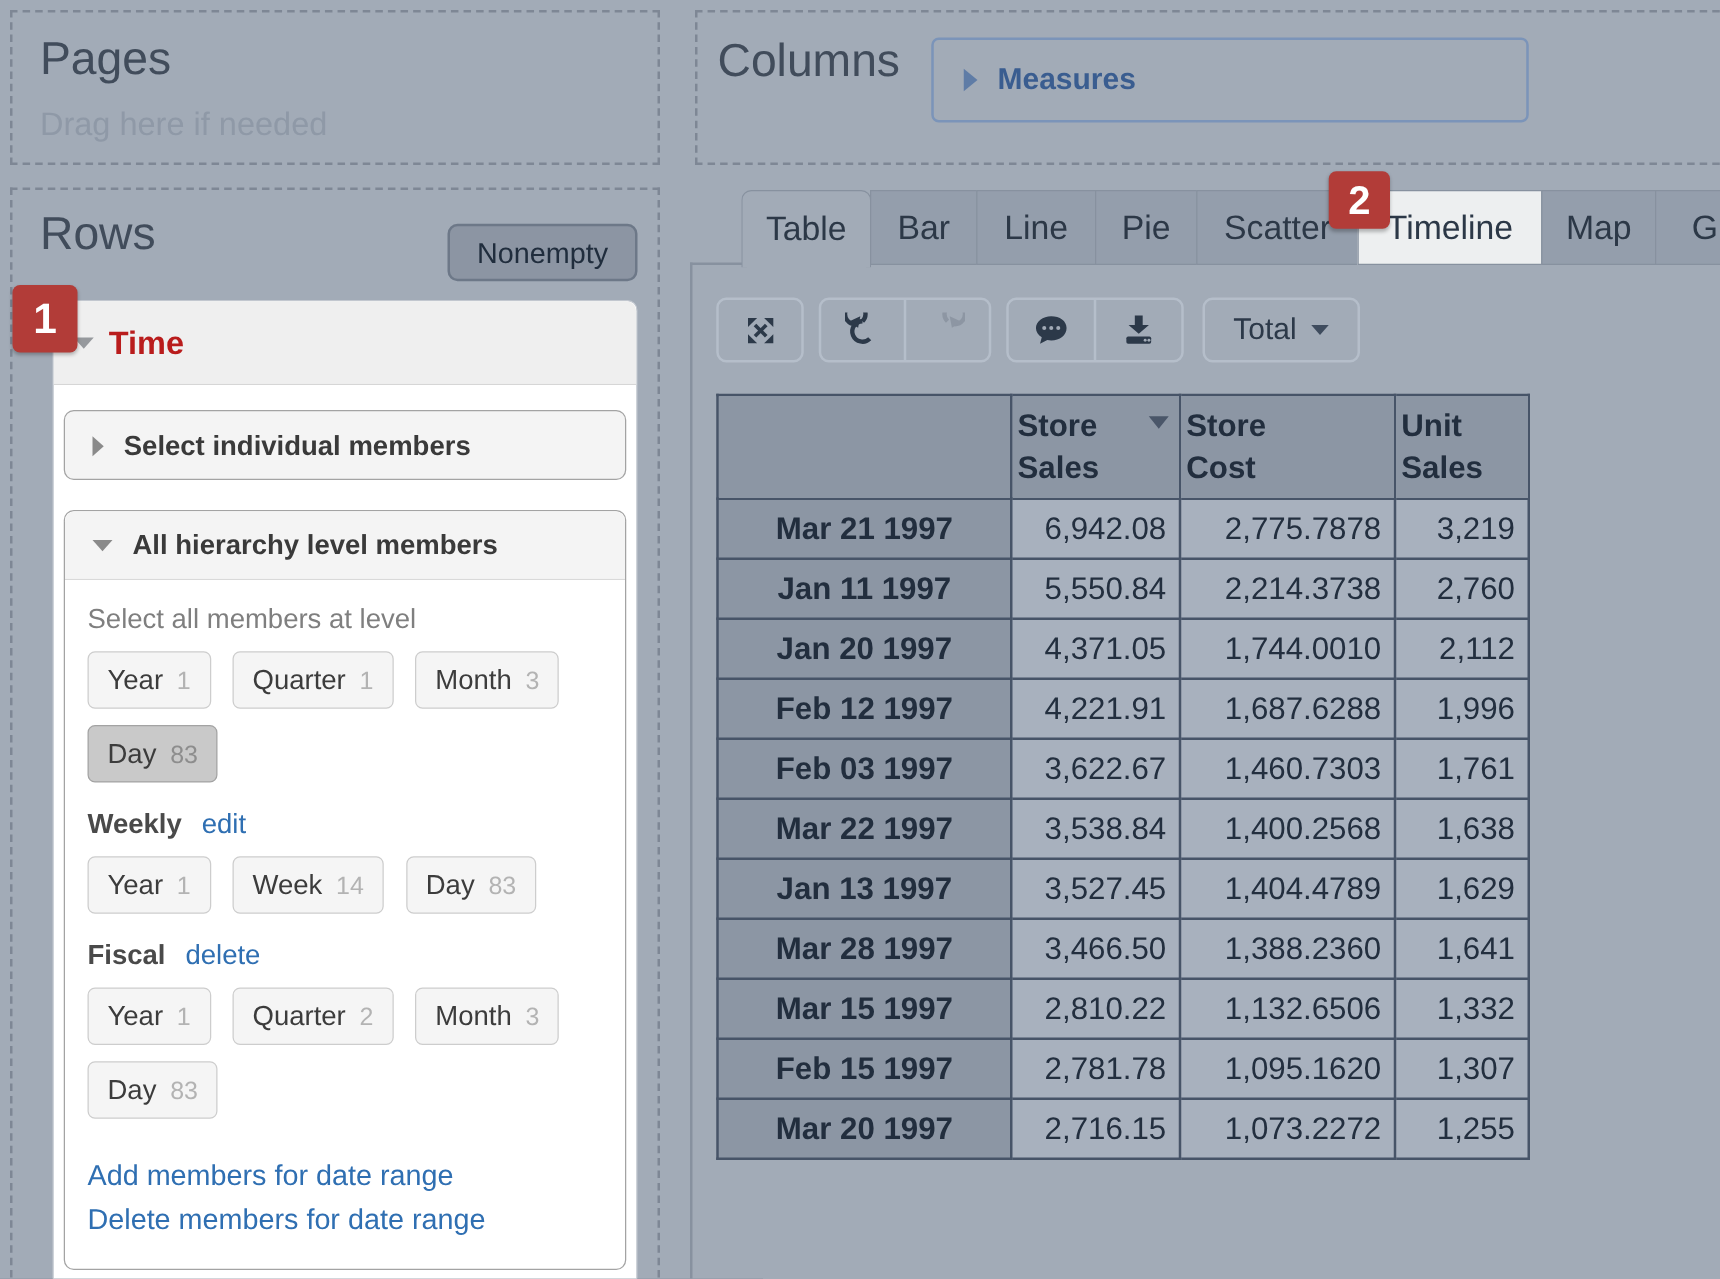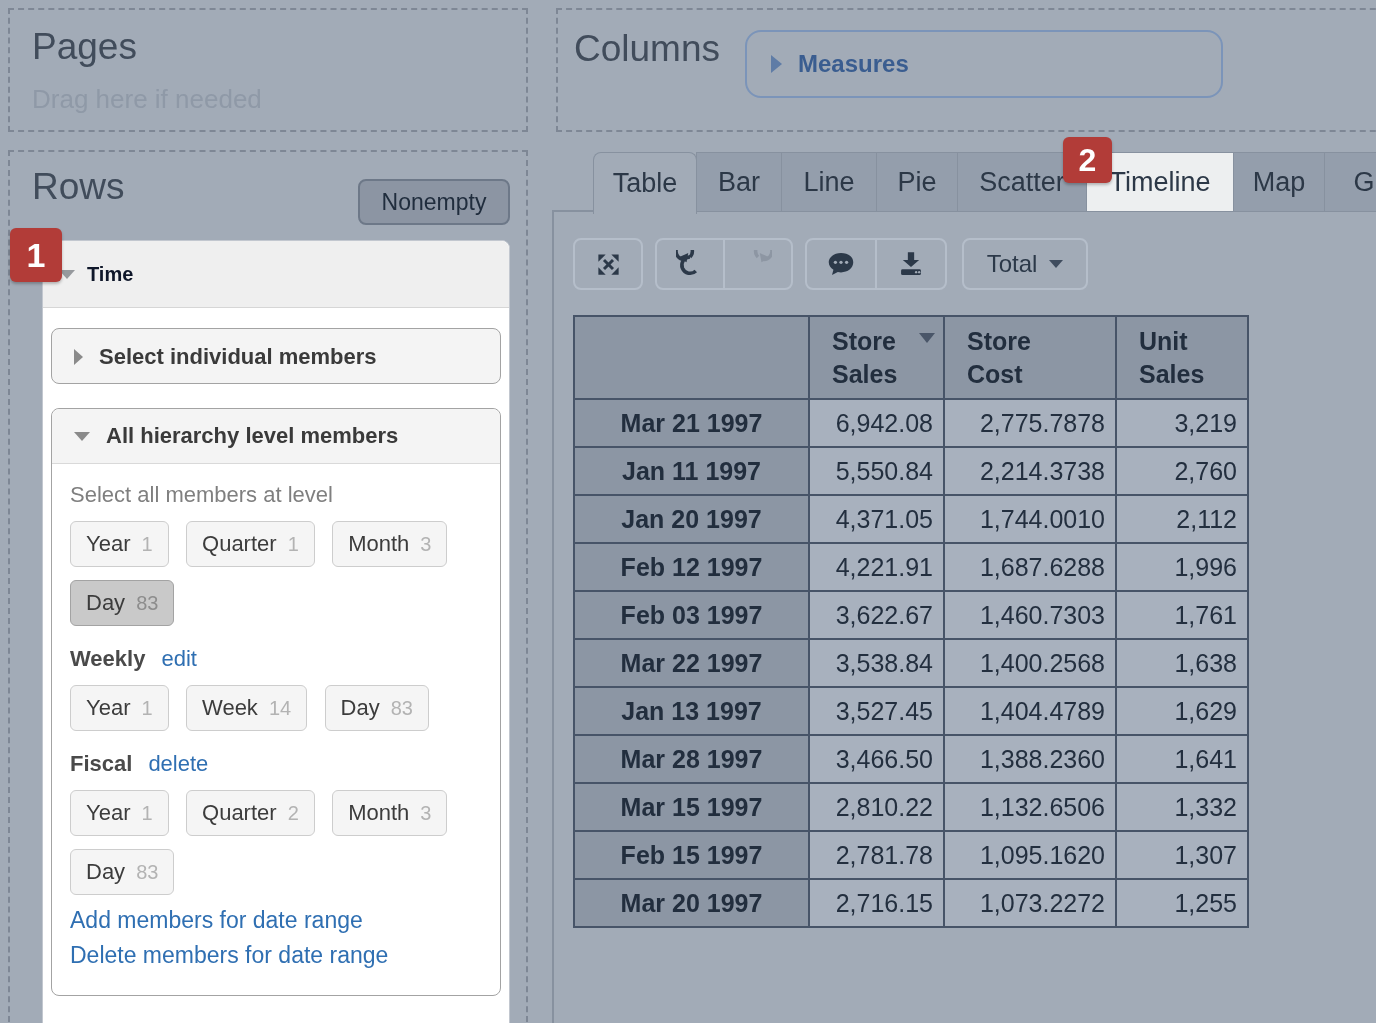--- a/index.html
+++ b/index.html
@@ -16,21 +16,21 @@
   .caret-right{width:0;height:0;border-top:9px solid transparent;border-bottom:9px solid transparent;
         border-left:11px solid #5f7ca6;}
   
   .nonempty{position:absolute;left:348px;top:27px;width:152px;height:46px;background:#8c95a3;
         border:2px solid #6d7888;border-radius:8px;font-size:23px;color:#202d3d;
         display:flex;align-items:center;justify-content:center;cursor:pointer;box-sizing:border-box;}
   .time-panel{position:absolute;left:32px;top:88px;width:468px;height:950px;background:#ffffff;
         border:1px solid #c2c7cf;border-radius:8px 8px 0 0;box-sizing:border-box;}
   .time-header{height:66px;background:#efefef;border-bottom:1px solid #d6d6d6;border-radius:8px 8px 0 0;
         display:flex;align-items:center;padding-left:16px;gap:12px;cursor:pointer;}
-  .time-title{font-size:20px;font-weight:bold;color:#0f172a;}
+  .time-title{font-size:26px;font-weight:bold;color:#b91c1c;}
   .tri-down{width:0;height:0;border-left:8px solid transparent;border-right:8px solid transparent;
         border-top:9px solid #96999d;}
   .tri-right-g{width:0;height:0;border-top:8px solid transparent;border-bottom:8px solid transparent;
         border-left:9px solid #8a8a8a;}
   .time-body{padding:20px 8px 0 8px;}
   .sec-box{border:1px solid #a3a3a3;border-radius:8px;background:#f4f4f4;box-sizing:border-box;}
   .sec-head{display:flex;align-items:center;gap:16px;padding:0 0 0 22px;height:54px;cursor:pointer;}
   .sec-title{font-size:22px;font-weight:bold;color:#3a3a3a;}
   .sec-collapsed{height:56px;margin-bottom:24px;}
   .sec-collapsed .sec-head{height:56px;}
@@ -40,21 +40,21 @@
   .select-all-label{font-size:22px;color:#7f7f7f;}
   .lvl-row{margin-top:13px;}
   .lvl{display:inline-flex;align-items:baseline;gap:11px;background:#f5f5f5;border:1px solid #cdcdcd;
         border-radius:6px;padding:9px 15px;margin-right:13px;cursor:pointer;}
   .lvl-label{font-size:22px;color:#3c3c3c;}
   .lvl-count{font-size:20px;color:#b3b3b3;}
   .lvl.selected{background:#c9c9c9;border-color:#a3a3a3;}
   .grp-row{margin-top:20px;display:flex;align-items:baseline;gap:16px;}
   .grp-label{font-size:22px;font-weight:bold;color:#4a4a4a;}
   .blue-link{font-size:22px;color:#2f6fb2;cursor:pointer;text-decoration:none;}
-  .range-links{margin-top:8px;}
+  .range-links{margin-top:28px;}
   .range-links .blue-link{display:block;font-size:23px;line-height:35px;}
   
   .badge{position:absolute;background:#b23c38;color:#ffffff;font-weight:bold;border-radius:6px;
         display:flex;align-items:center;justify-content:center;z-index:20;
         box-shadow:0 2px 3px rgba(0,0,0,0.25);}
   
   .tabline{position:absolute;left:552px;top:210px;right:0;height:2px;background:#87919f;z-index:1;}
   .content-edge{position:absolute;left:552px;top:210px;width:2px;bottom:0;background:#87919f;z-index:1;}
   .tabs{position:absolute;left:594px;top:152px;display:flex;z-index:2;}
   .tab{height:60px;box-sizing:border-box;background:#949eac;border:1px solid #87919f;margin-left:-1px;
@@ -69,21 +69,21 @@
   .tbtn{flex:1;height:100%;display:flex;align-items:center;justify-content:center;background:transparent;
         border:none;cursor:pointer;color:#2c3949;}
   .tbtn + .tbtn{border-left:2px solid #b5beca;}
   .tbtn.disabled{color:#8d96a3;cursor:default;}
   .caret-down-sm{width:0;height:0;border-left:7px solid transparent;border-right:7px solid transparent;
         border-top:8px solid #3f4c5e;margin-left:12px;}
   
   table.grid{position:absolute;left:573px;top:315px;border-collapse:collapse;table-layout:fixed;}
   table.grid th, table.grid td{border:2px solid #475468;box-sizing:border-box;}
   table.grid th{background:#8c96a4;color:#222e3e;font-size:25px;font-weight:bold;text-align:left;
-        vertical-align:top;padding:8px 22px;height:80px;position:relative;cursor:pointer;}
+        vertical-align:top;padding:8px 4px;height:80px;position:relative;cursor:pointer;}
   .hdr-text{display:block;width:86px;line-height:1.3;}
   .sort-icon{position:absolute;top:16px;right:8px;width:0;height:0;border-left:8px solid transparent;
         border-right:8px solid transparent;border-top:10px solid #4a5669;}
   td.rlabel{background:#8c96a4;color:#222e3e;font-size:25px;font-weight:bold;text-align:center;
         white-space:nowrap;height:48px;cursor:pointer;}
   td.num{background:#a8b1be;color:#232f3f;font-size:25px;font-weight:500;text-align:right;
         padding-right:10px;white-space:nowrap;cursor:pointer;}
   svg.ic{display:block;}
 </style>
 </head>
@@ -91,21 +91,21 @@
 
 <div class="app">
 
   <div class="dashpanel" style="left:8px;top:8px;width:520px;height:124px;">
     <div class="panel-title" style="left:22px;top:16px;">Pages</div>
     <div class="panel-placeholder" style="left:22px;top:74px;">Drag here if needed</div>
   </div>
 
   <div class="dashpanel" style="left:556px;top:8px;width:860px;height:124px;">
     <div class="panel-title" style="left:16px;top:18px;">Columns</div>
-    <div class="chip" style="left:187px;top:20px;width:478px;height:68px;border-radius:16px;">
+    <div class="chip" style="left:187px;top:20px;width:478px;height:68px;">
       <span class="caret-right"></span>
       <span class="chip-label">Measures</span>
     </div>
   </div>
 
   <div class="dashpanel" style="left:8px;top:150px;width:520px;height:892px;">
     <div class="panel-title" style="left:22px;top:14px;">Rows</div>
     <div class="nonempty">Nonempty</div>
 
     <div class="time-panel">

